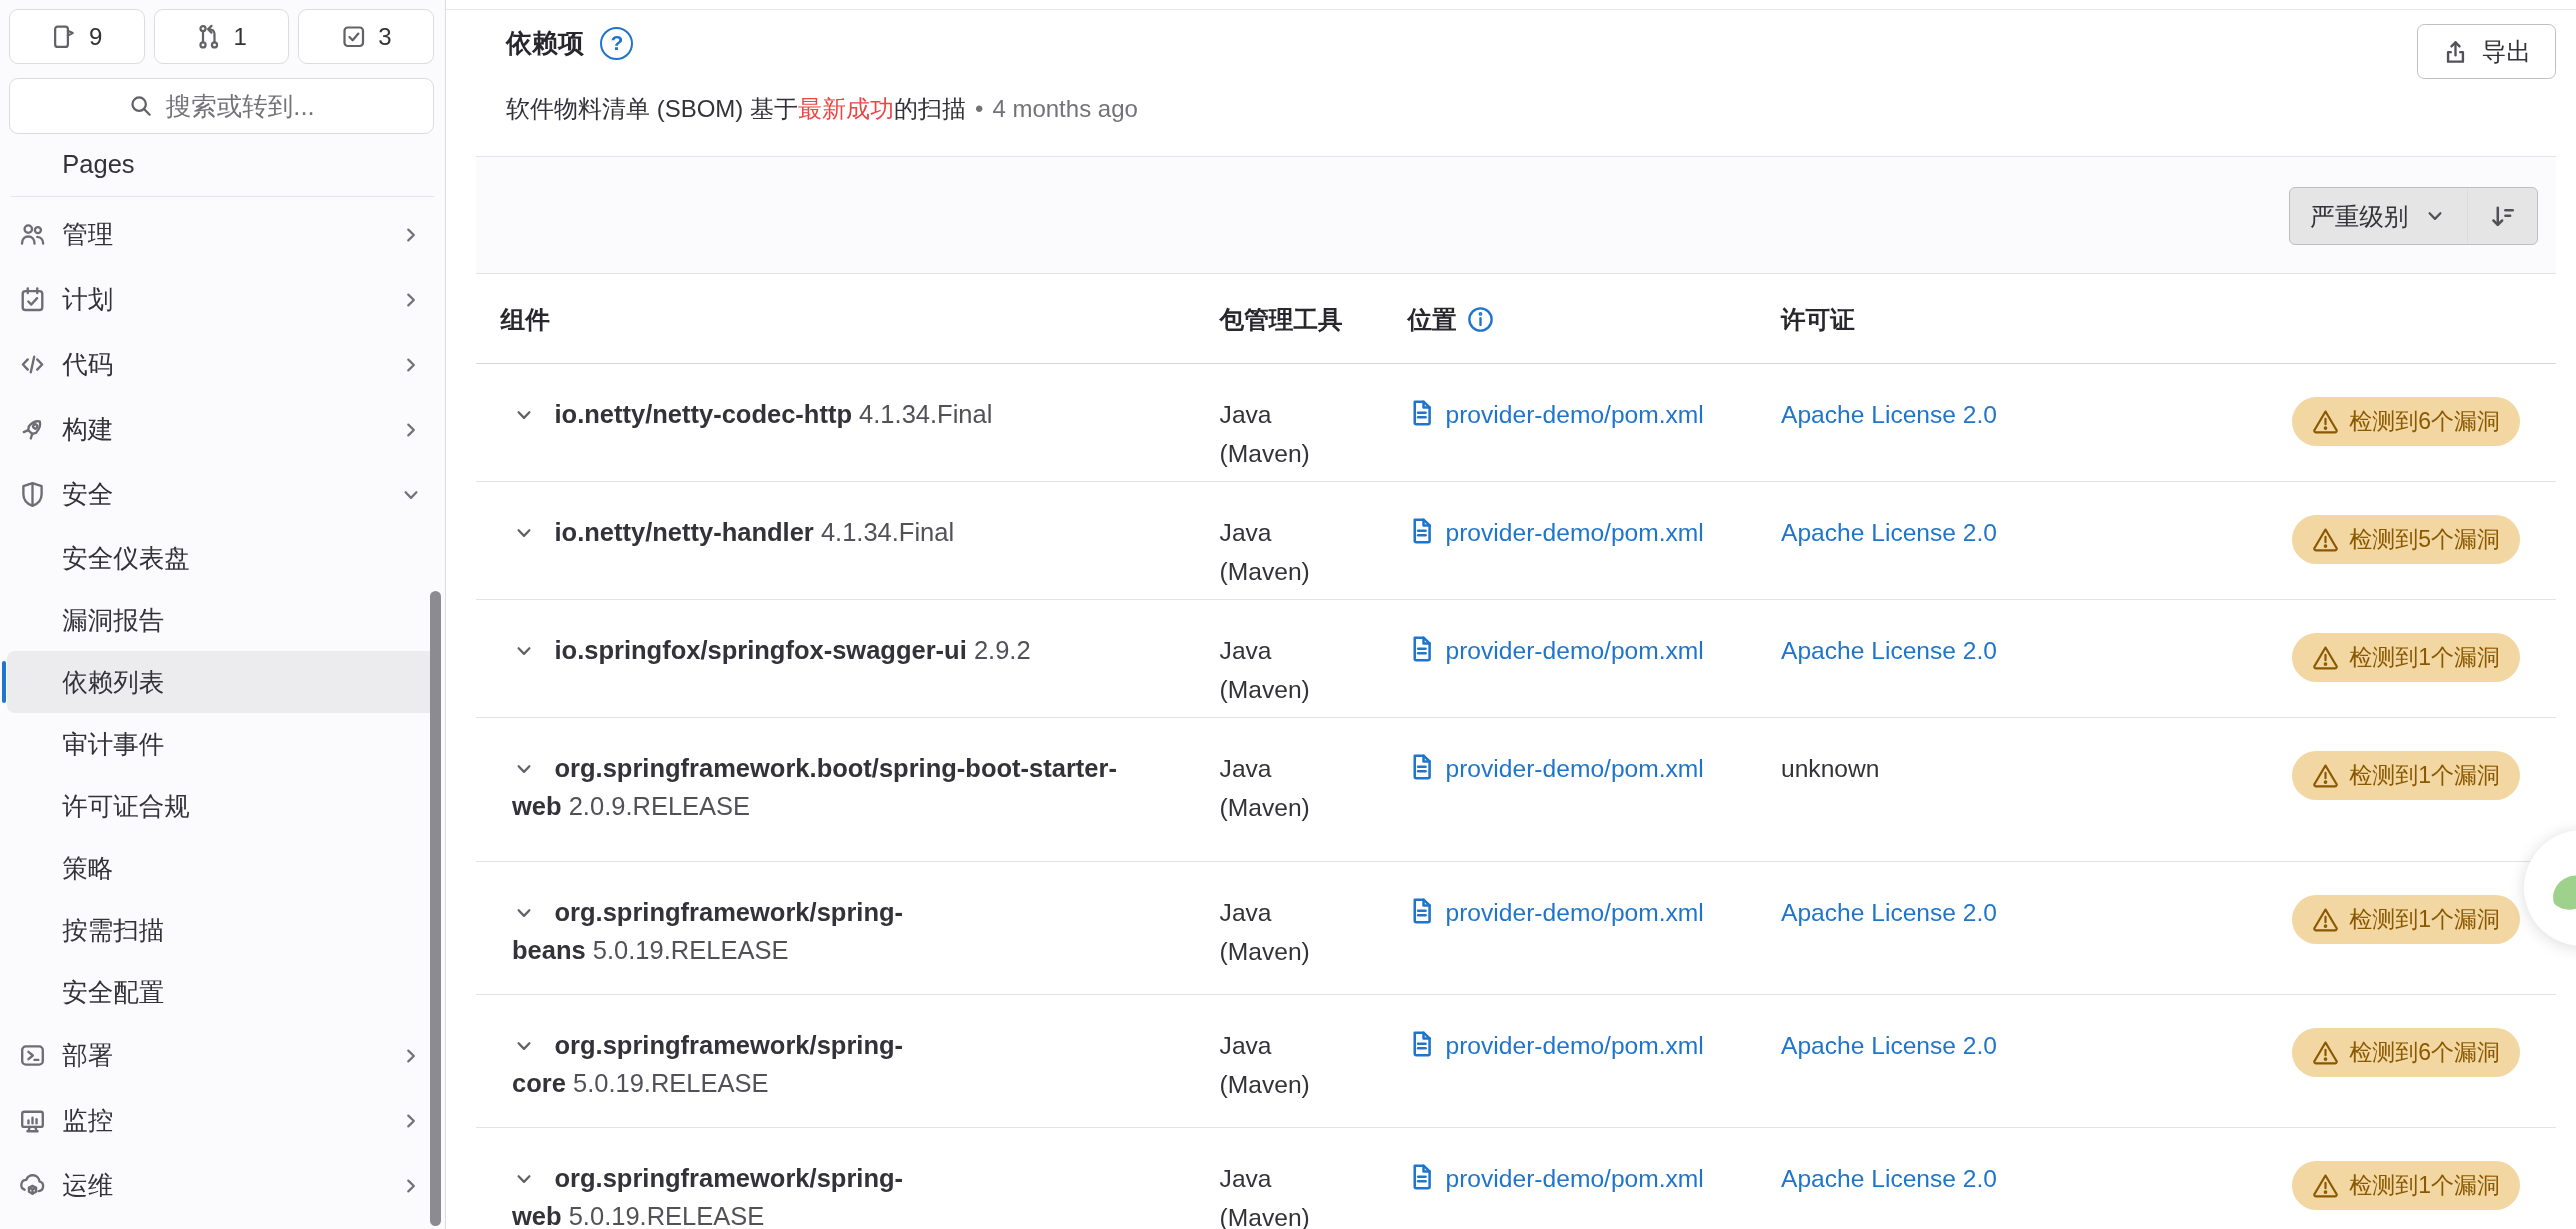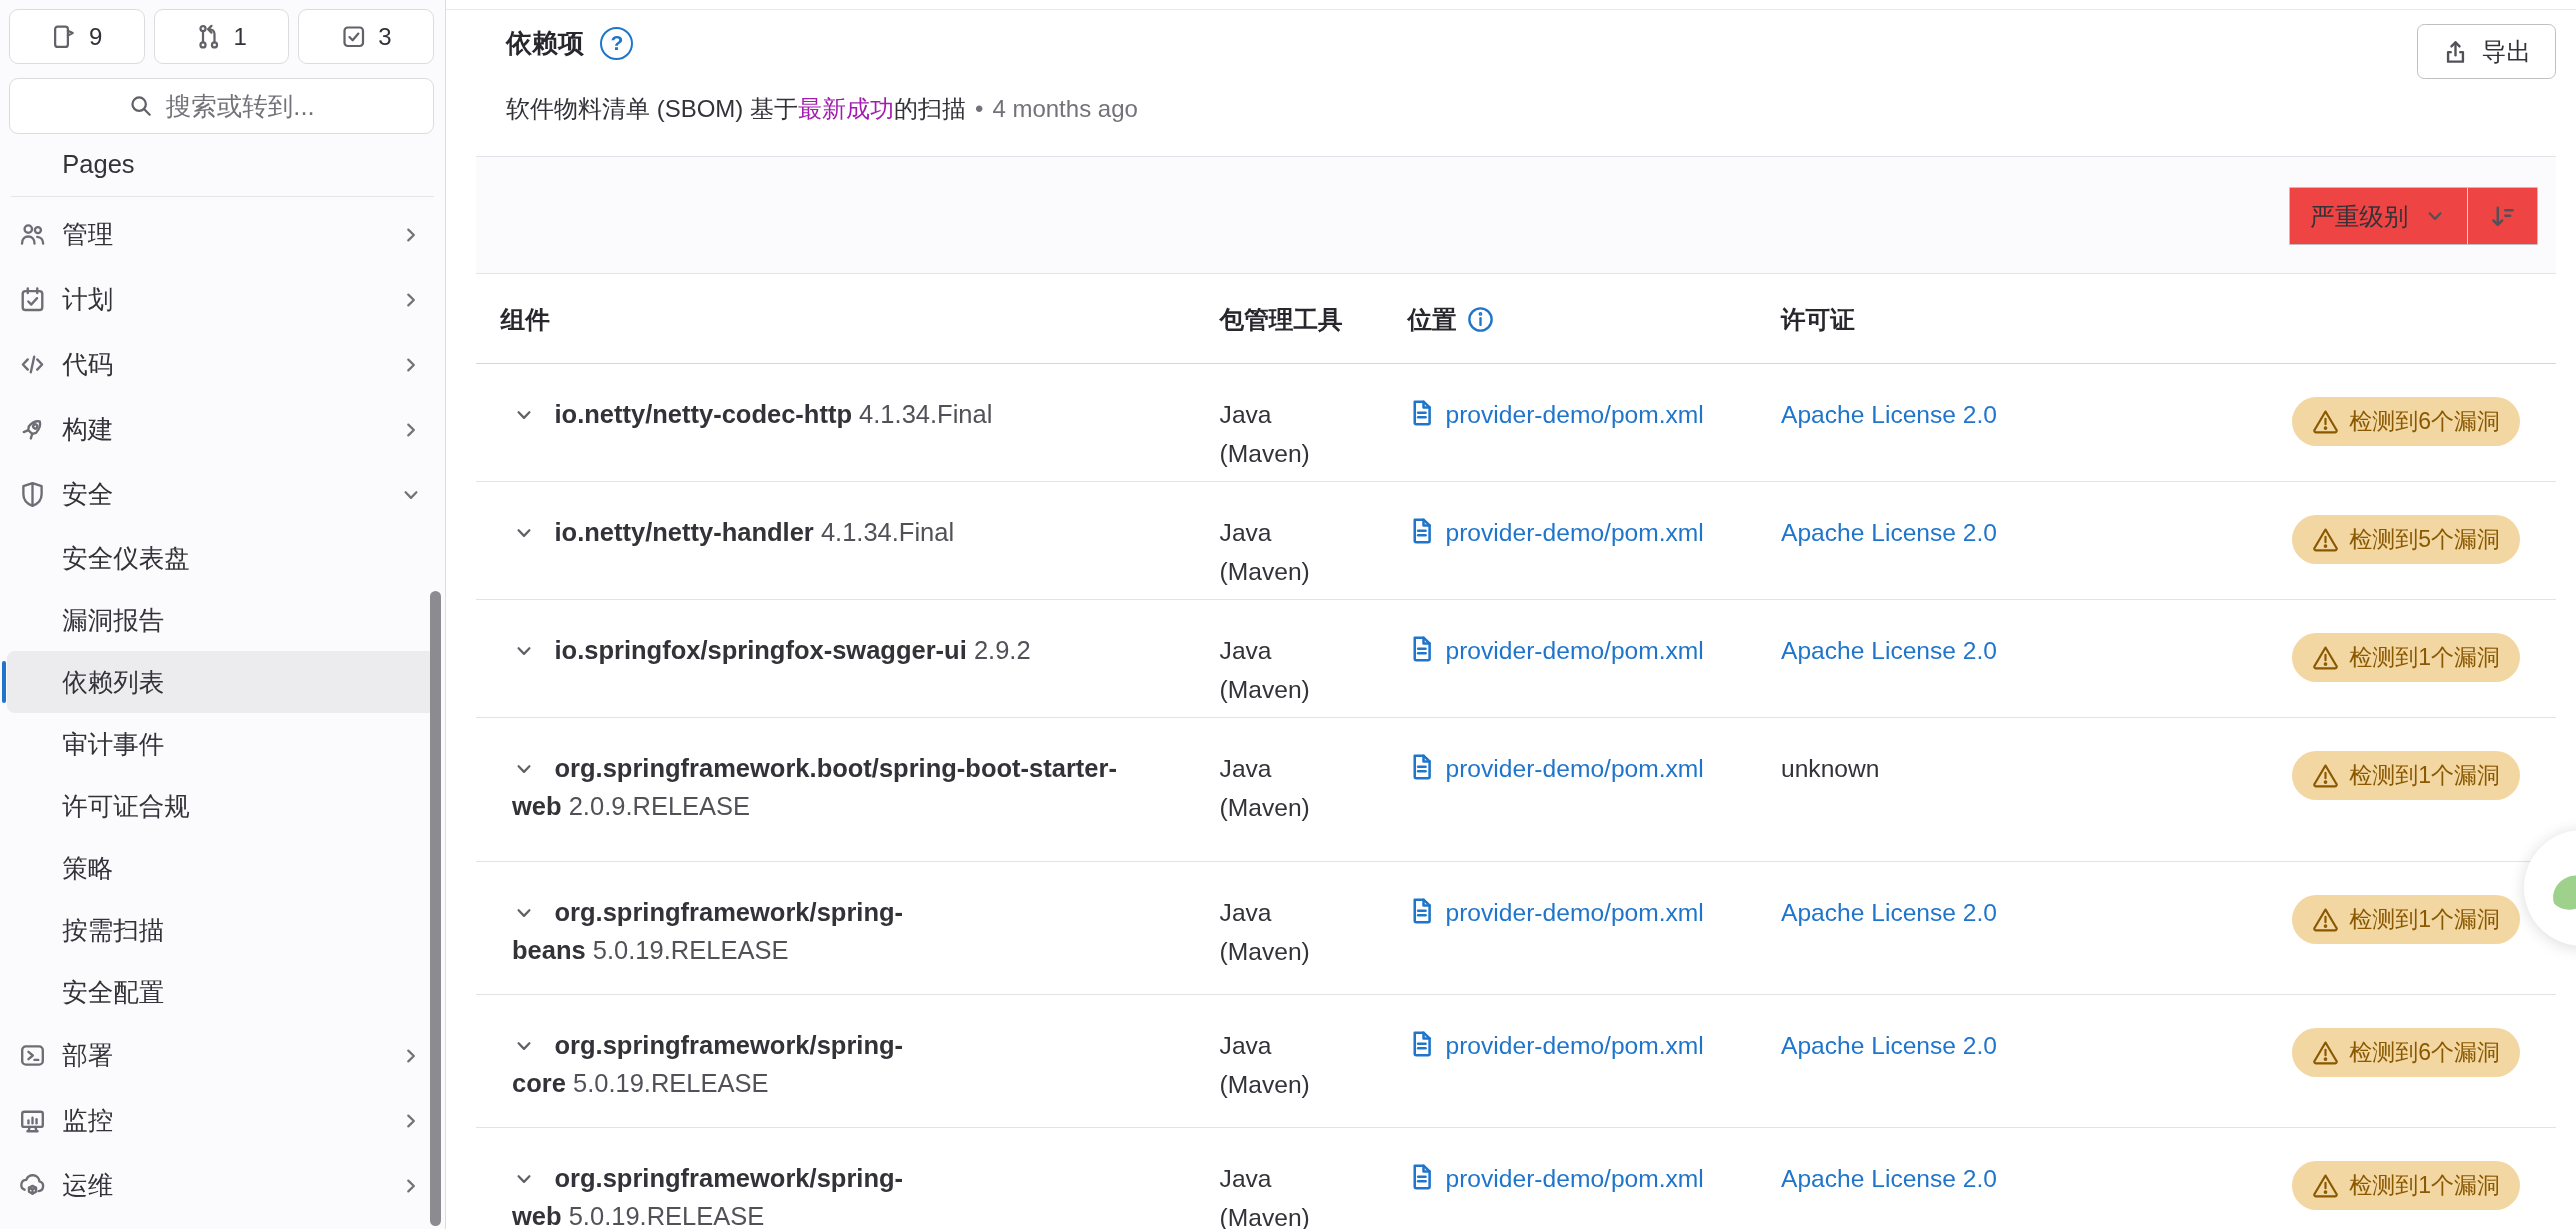--- a/index.html
+++ b/index.html
@@ -60,38 +60,38 @@
 
   .page-header { position: absolute; top: 0; left: 60px; right: 20px; }
   .title-row { position: absolute; top: 25.5px; display: flex; align-items: center; gap: 16.4px; }
   .page-title { font-size: 26px; font-weight: 700; color: #28272d; }
   .help-badge {
     width: 33px; height: 33px; border: 2.7px solid #1f75cb; border-radius: 50%;
     color: #1f75cb; font-size: 21px; font-weight: 700;
     display: flex; align-items: center; justify-content: center; cursor: pointer;
   }
   .subtitle { position: absolute; top: 93px; font-size: 24px; color: #333238; white-space: nowrap; }
-  .subtitle .lnk { color: #a21caf; cursor: pointer; }
+  .subtitle .lnk { color: #ef4444; cursor: pointer; }
   .subtitle .sep { color: #737278; margin: 0 9px; }
   .subtitle .time { color: #737278; }
 
   .export-btn {
     position: absolute; top: 24px; right: 20px; height: 55px;
     background: #fff; border: 0.9px solid #bfbfc3; border-radius: 7.3px;
     display: flex; align-items: center; gap: 12.7px; padding: 0 24px;
     font-size: 24.6px; color: #333238; cursor: pointer;
   }
 
   .filter-bar {
     position: absolute; top: 156px; left: 30px; right: 20px; height: 118px;
     background: #fbfafd; border-top: 0.9px solid #e4e3e8; border-bottom: 0.9px solid #e4e3e8;
   }
   .control-group {
     position: absolute; right: 18px; top: 30px; height: 58px;
-    display: flex; background: #ef4444; border: 0.9px solid #bfbfc3; border-radius: 1px; overflow: hidden;
+    display: flex; background: #e5e5e5; border: 0.9px solid #bfbfc3; border-radius: 6px; overflow: hidden;
   }
   .severity-btn {
     display: flex; align-items: center; gap: 14.6px; padding: 0 20px;
     font-size: 24.6px; color: #333238; border-right: 0.9px solid #dcdcde; cursor: pointer;
   }
   .sort-btn { width: 69px; display: flex; align-items: center; justify-content: center; cursor: pointer; }
 
   
   .dep-table { position: absolute; top: 275px; left: 30px; right: 20px; bottom: 0; }
   .thead {

